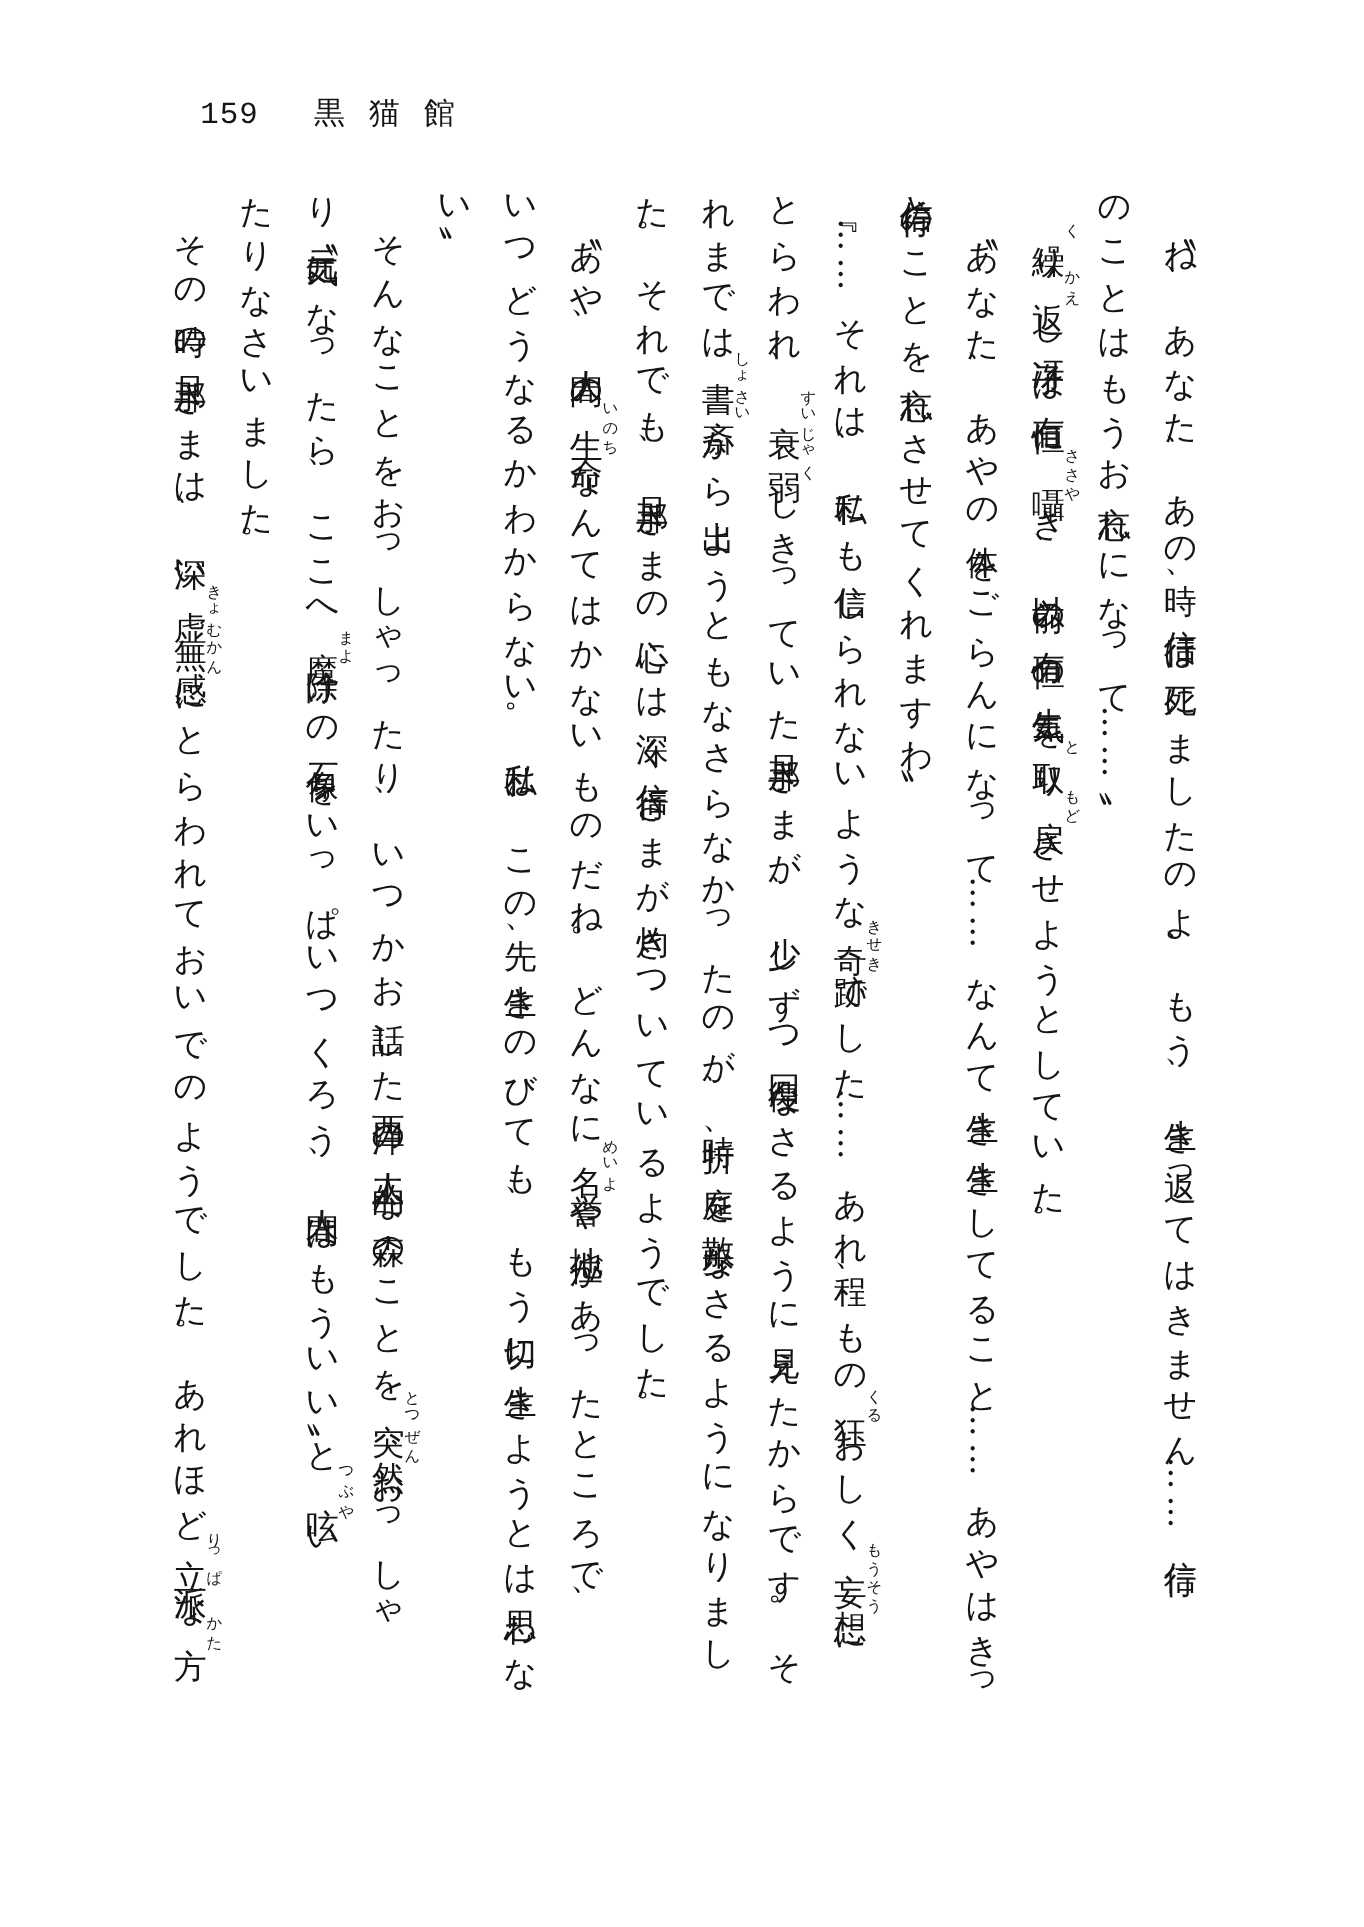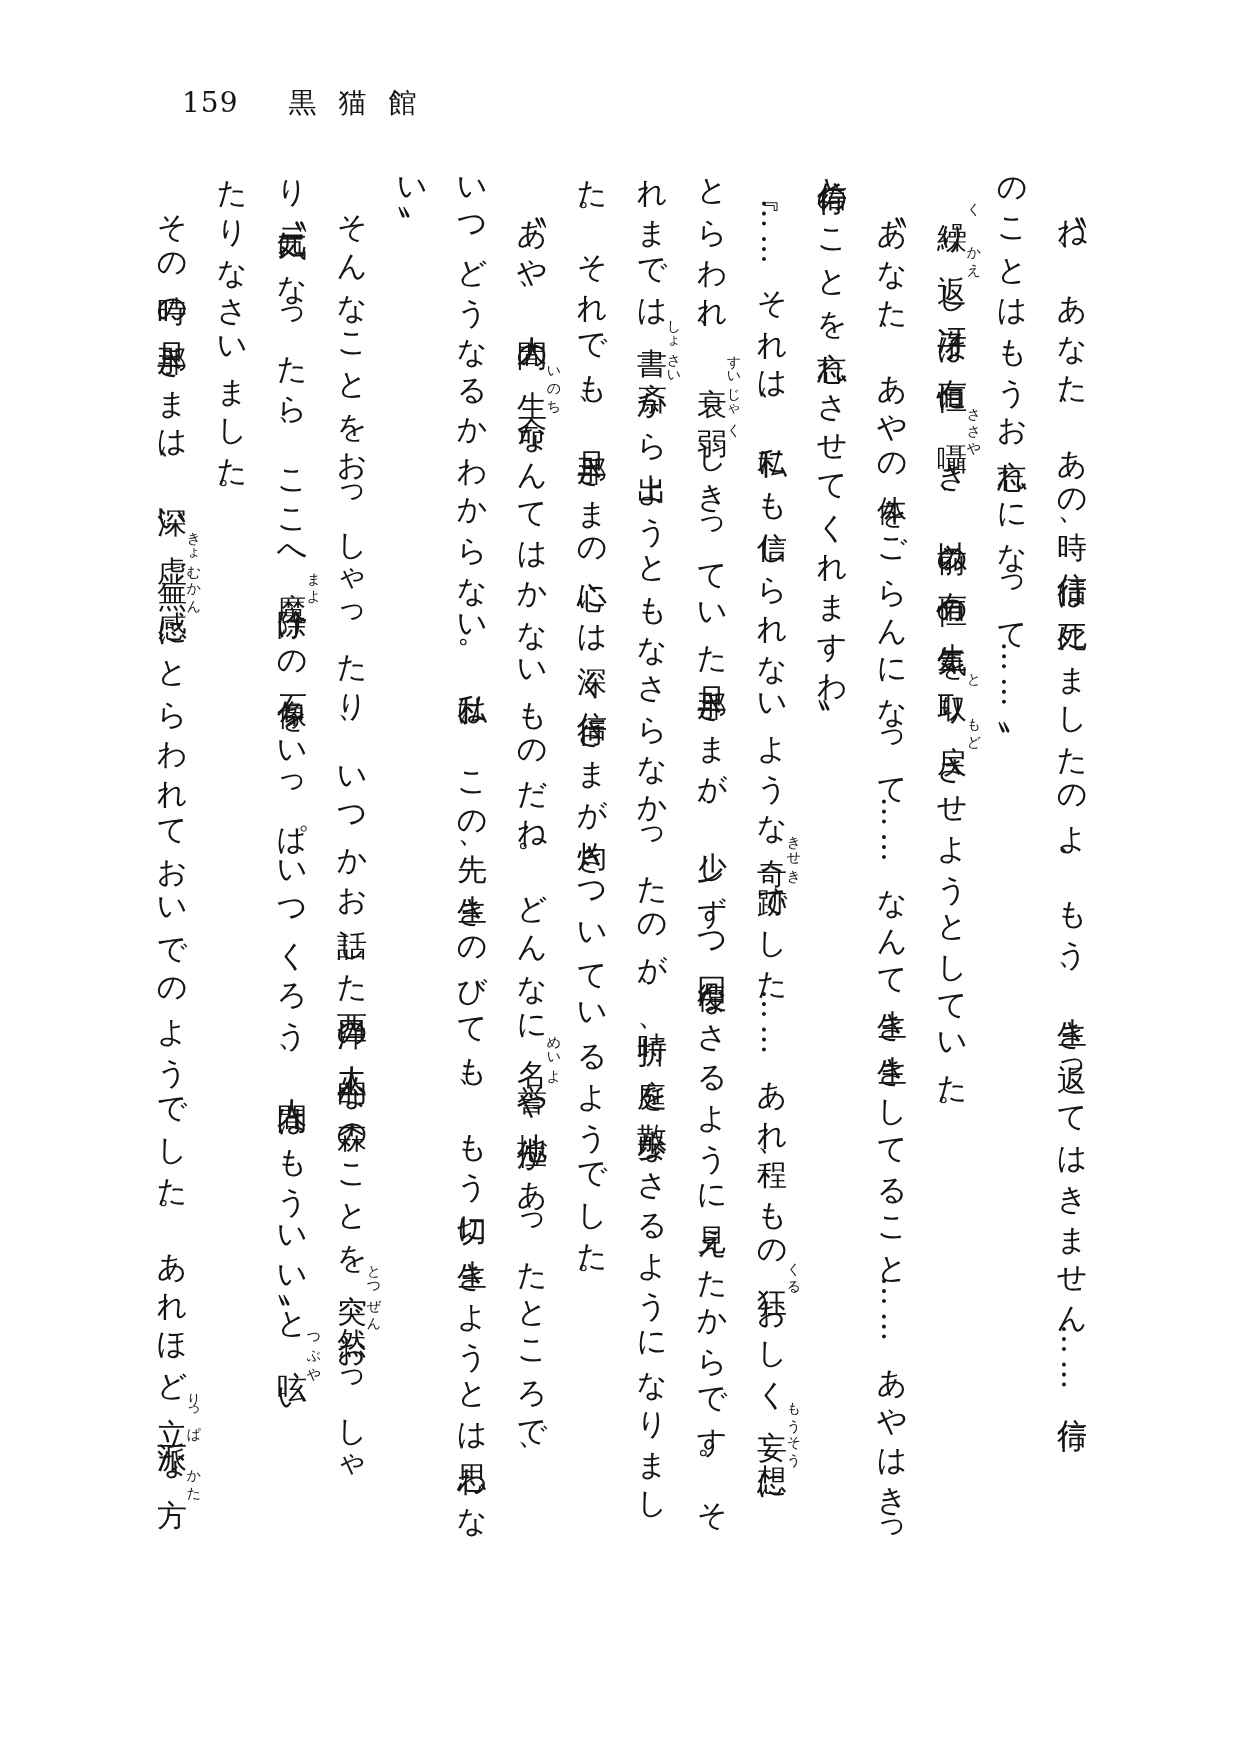--- a/index.html
+++ b/index.html
@@ -12,20 +12,21 @@
     font-family: "DejaVu Serif", "Liberation Serif", serif;
     color: #151515;
   }
   .page-header {
     position: absolute;
     top: 84px;
     left: 182px;
     font-size: 28px;
     white-space: nowrap;
     letter-spacing: 1px;
+    font-family: Liberation Mono, monospace;
   }
   .book-title {
     margin-left: 50px;
     letter-spacing: 22px;
   }
   .text-block {
     position: absolute;
     top: 158px;
     right: 138px;
     height: 1430px;

